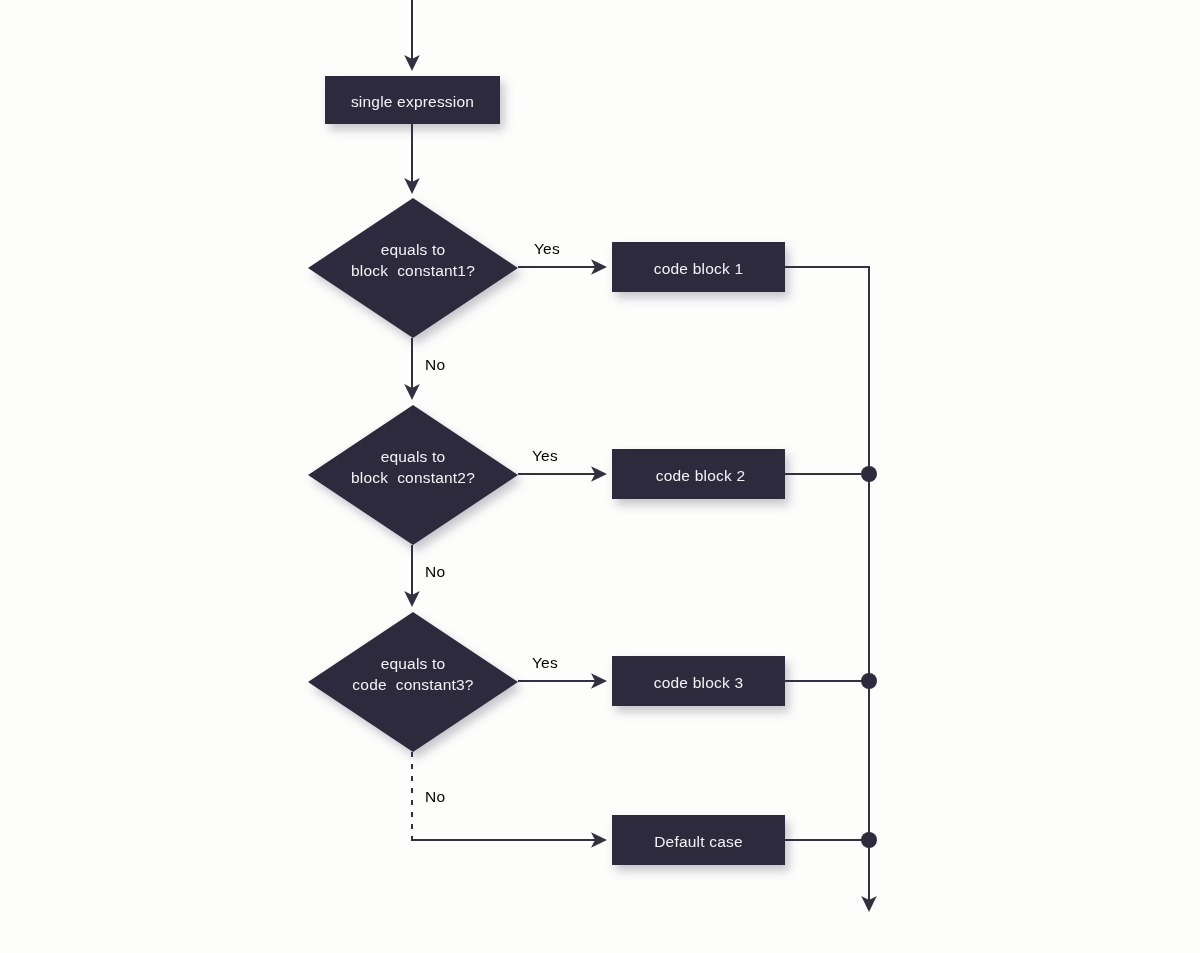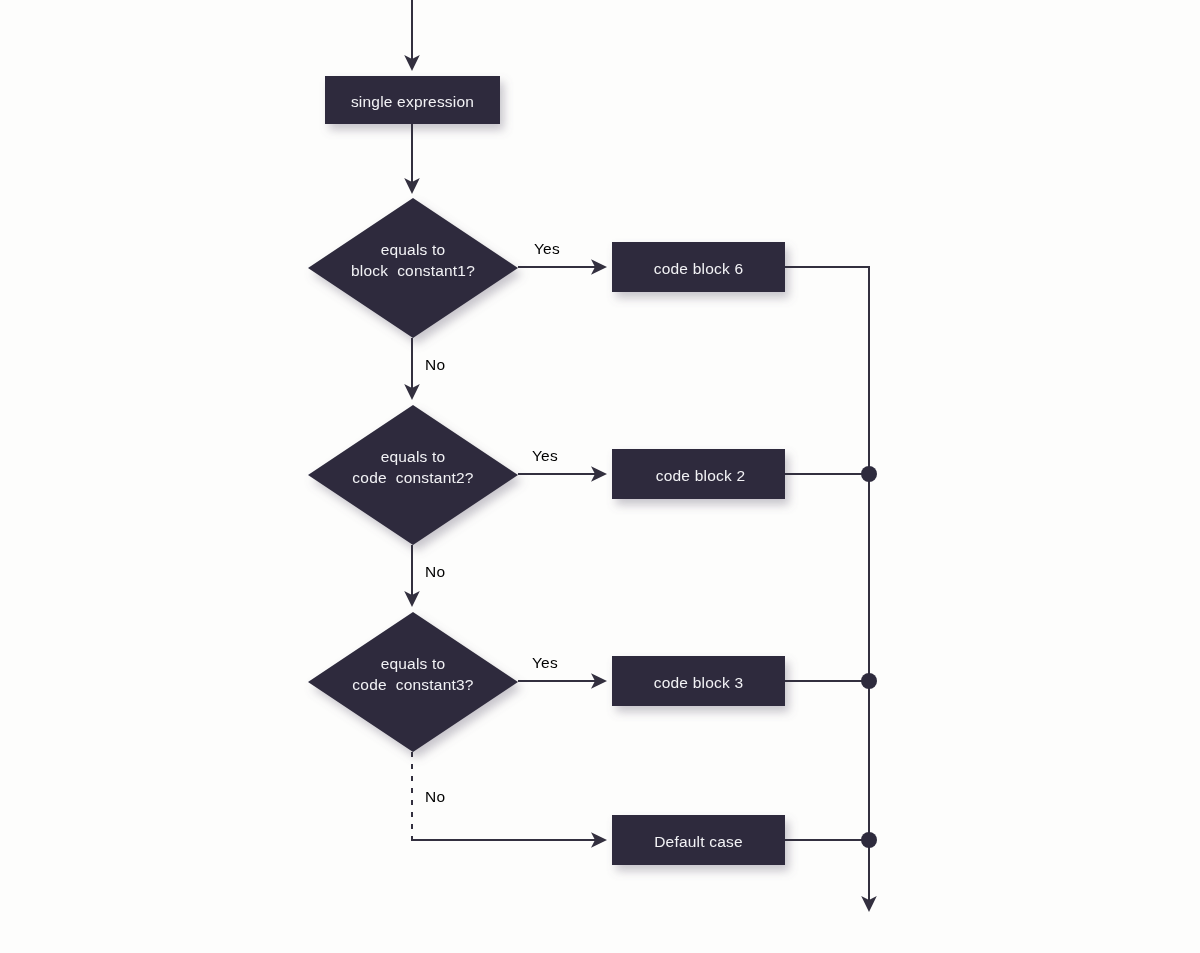--- a/index.html
+++ b/index.html
@@ -111,26 +111,26 @@
     <circle cx="869" cy="681" r="8" fill="#2e2b3d"></circle>
     <circle cx="869" cy="840" r="8" fill="#2e2b3d"></circle>
   </svg>
 
   <div class="node-label" style="left:325px; top:91px; width:175px;">single expression</div>
 
   <div class="node-label" style="left:308px; top:239px; width:210px;">equals to</div>
   <div class="node-label" style="left:308px; top:260px; width:210px;">block  constant1?</div>
 
   <div class="node-label" style="left:308px; top:446px; width:210px;">equals to</div>
-  <div class="node-label" style="left:308px; top:467px; width:210px;">code  constant2?</div>
+  <div class="node-label" style="left:308px; top:467px; width:210px;">block  constant2?</div>
 
   <div class="node-label" style="left:308px; top:653px; width:210px;">equals to</div>
   <div class="node-label" style="left:308px; top:674px; width:210px;">code  constant3?</div>
 
-  <div class="node-label" style="left:612px; top:258px; width:173px;">code block 6</div>
+  <div class="node-label" style="left:612px; top:258px; width:173px;">code block 1</div>
   <div class="node-label" style="left:614px; top:465px; width:173px;">code block 2</div>
   <div class="node-label" style="left:612px; top:672px; width:173px;">code block 3</div>
   <div class="node-label" style="left:612px; top:831px; width:173px;">Default case</div>
 
   <div class="edge-label" style="left:534px; top:240px;">Yes</div>
   <div class="edge-label" style="left:532px; top:447px;">Yes</div>
   <div class="edge-label" style="left:532px; top:654px;">Yes</div>
 
   <div class="edge-label" style="left:425px; top:356px;">No</div>
   <div class="edge-label" style="left:425px; top:563px;">No</div>

